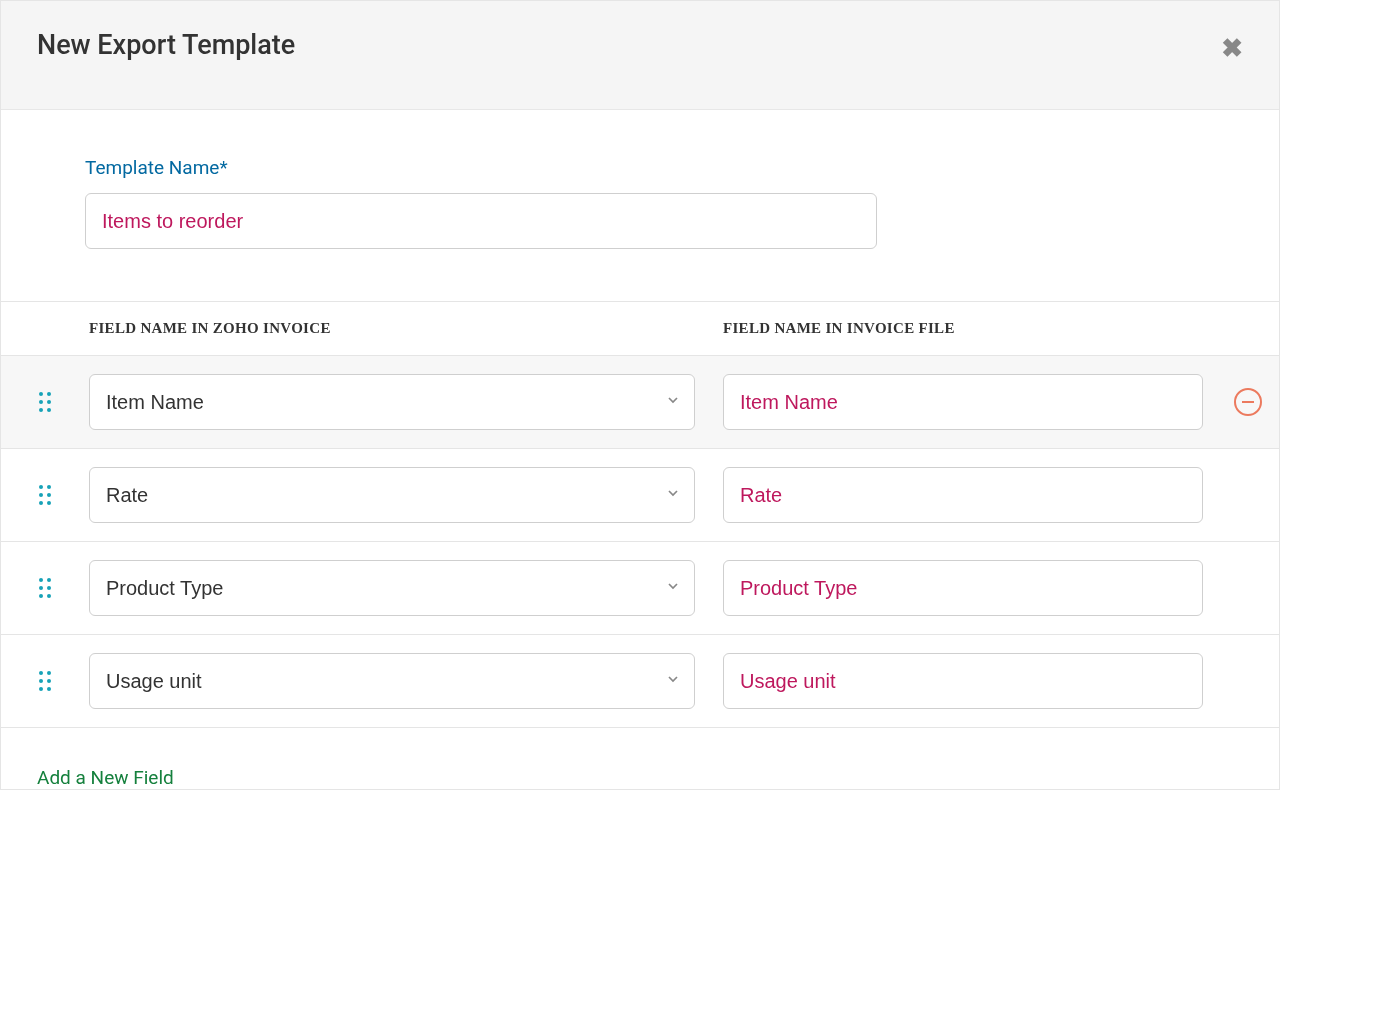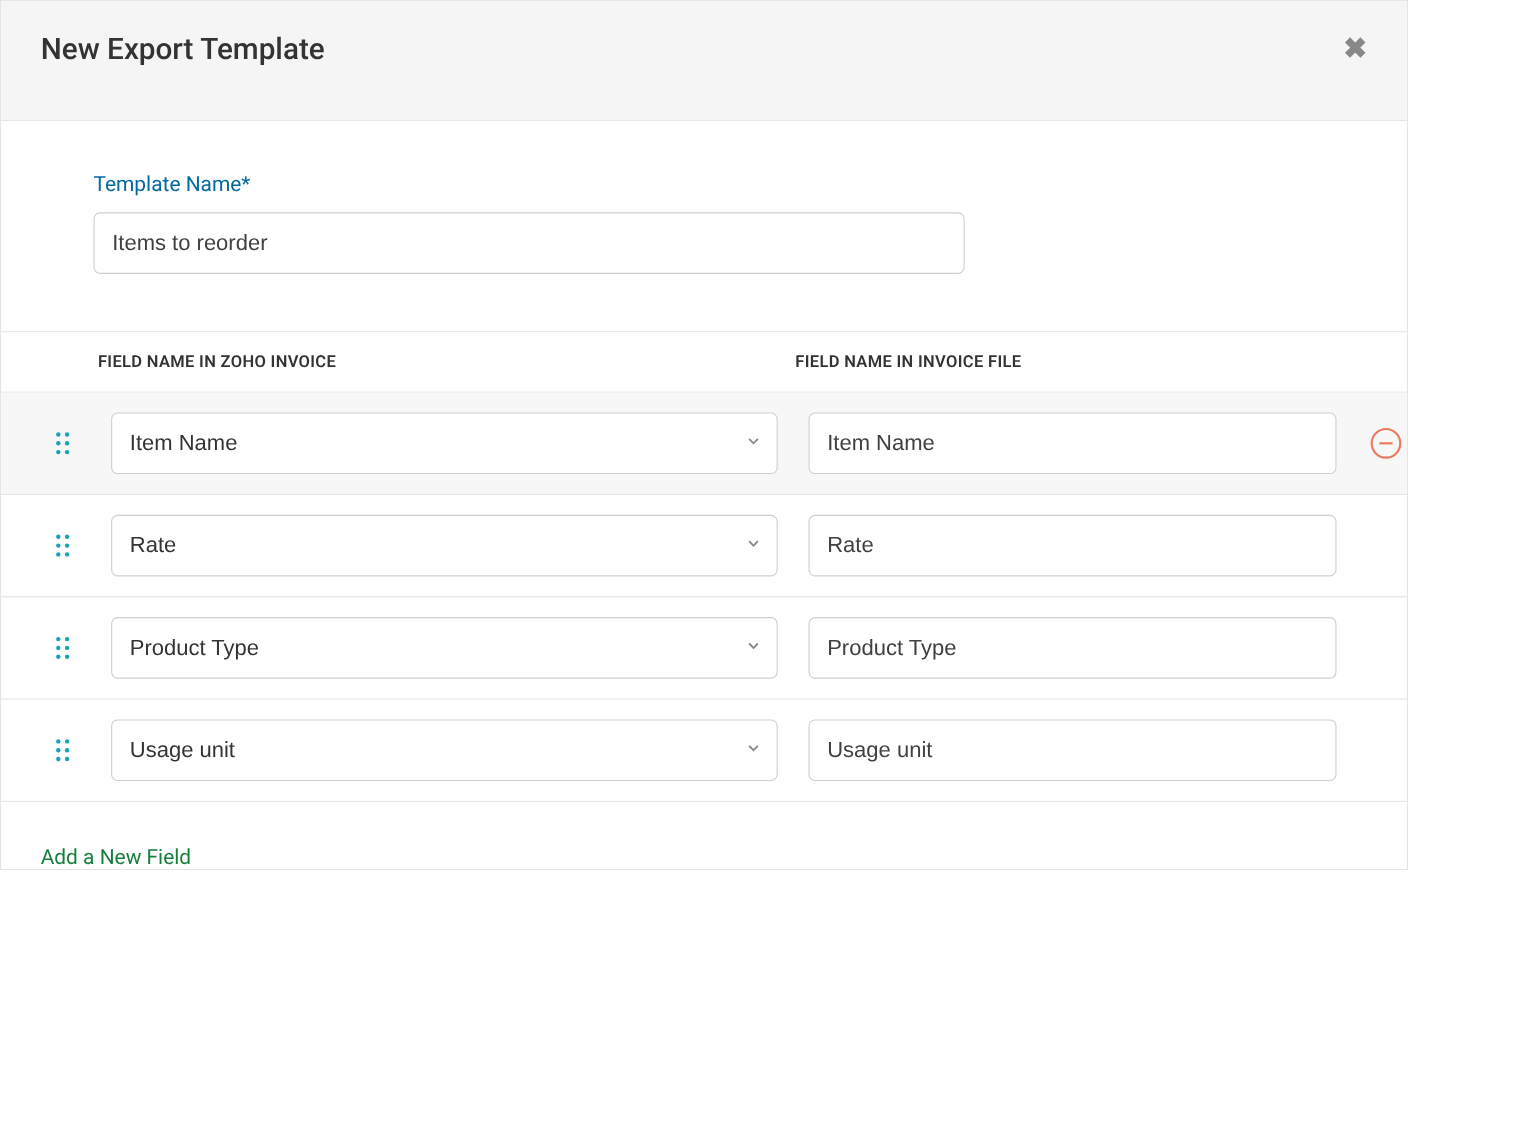--- a/index.html
+++ b/index.html
@@ -1,31 +1,31 @@
 <!DOCTYPE html>
 <html><head>
 <meta charset="utf-8">
 <style>
   * { box-sizing: border-box; }
   html, body { margin:0; padding:0; font-family: -apple-system, BlinkMacSystemFont, "Segoe UI", Roboto, Helvetica, Arial, sans-serif; color:#333; background:#fff; }
   .dialog { width:1280px; margin:0; border:1px solid #e5e5e5; background:#fff; }
-  .dialog-header { background:#f5f5f5; padding:28px 36px 48px 36px; border-bottom:1px solid #e7e7e7; display:flex; align-items:center; justify-content:space-between; }
+  .dialog-header { background:#f5f5f5; padding:28px 36px 48px 36px; border-bottom:1px solid #e7e7e7; display:flex; align-items:flex-end; justify-content:space-between; }
   .dialog-title { font-size:27px; font-weight:500; color:#333; }
   .close-btn { font-size:26px; color:#888; cursor:pointer; font-weight:700; line-height:1; }
   .body-pad { padding: 46px 84px 0 84px; }
   .field-label { color:#0369a1; font-size:19px; margin-bottom:14px; }
-  .text-input { width: 792px; height:56px; border:1px solid #cfcfcf; border-radius:6px; font-size:20px; padding:0 16px; color:#404040; outline:none; }
+  .text-input { width: 792px; height:56px; border:1px solid #cfcfcf; border-radius:6px; font-size:20px; padding:0 16px; color:#be185d; outline:none; }
   .table-wrap { margin-top:52px; }
-  .thead { display:flex; border-top:1px solid #e5e5e5; border-bottom:1px solid #e5e5e5; padding:18px 0 18px 0; }
+  .thead { display:flex; border-top:1px solid #e5e5e5; border-bottom:1px solid #e5e5e5; padding:18px 0 18px 0;font-family:Liberation Serif, serif; }
   .th { font-size:15px; letter-spacing:0.3px; font-weight:600; color:#333; }
   .col-drag { width:88px; flex:none; }
   .col-a { width:634px; flex:none; padding-left:0; }
   .col-b { width:492px; flex:none; }
   .col-del { width:66px; flex:none; display:flex; align-items:center; justify-content:center; }
-  .trow { display:flex; border-bottom:1px solid #e5e5e5; padding:18px 12px; }
+  .trow { display:flex; border-bottom:1px solid #e5e5e5; padding:18px 0; }
   .trow.hover { background:#f7f7f7; }
   .drag-handle { width:88px; flex:none; display:flex; justify-content:center; align-items:center; cursor:grab; }
   .dots { display:grid; grid-template-columns:repeat(2,4px); grid-template-rows:repeat(3,4px); gap:4px 4px; }
   .dots span { width:4px; height:4px; border-radius:50%; background:#17a2b8; }
   .select-wrap { position:relative; width:606px; }
   .select-input { width:100%; height:56px; border:1px solid #cfcfcf; border-radius:6px; font-size:20px; padding:0 42px 0 16px; color:#333; background:#fff; appearance:none; -webkit-appearance:none; cursor:pointer; }
   .chevron { position:absolute; right:14px; top:50%; transform:translateY(-50%); pointer-events:none; color:#888; }
   .col-b .text-input { width:480px; height:56px; }
   .del-btn { width:28px; height:28px; border:2px solid #ec7a5e; border-radius:50%; display:flex; align-items:center; justify-content:center; cursor:pointer; }
   .del-btn .bar { width:12px; height:2px; background:#ec7a5e; }

